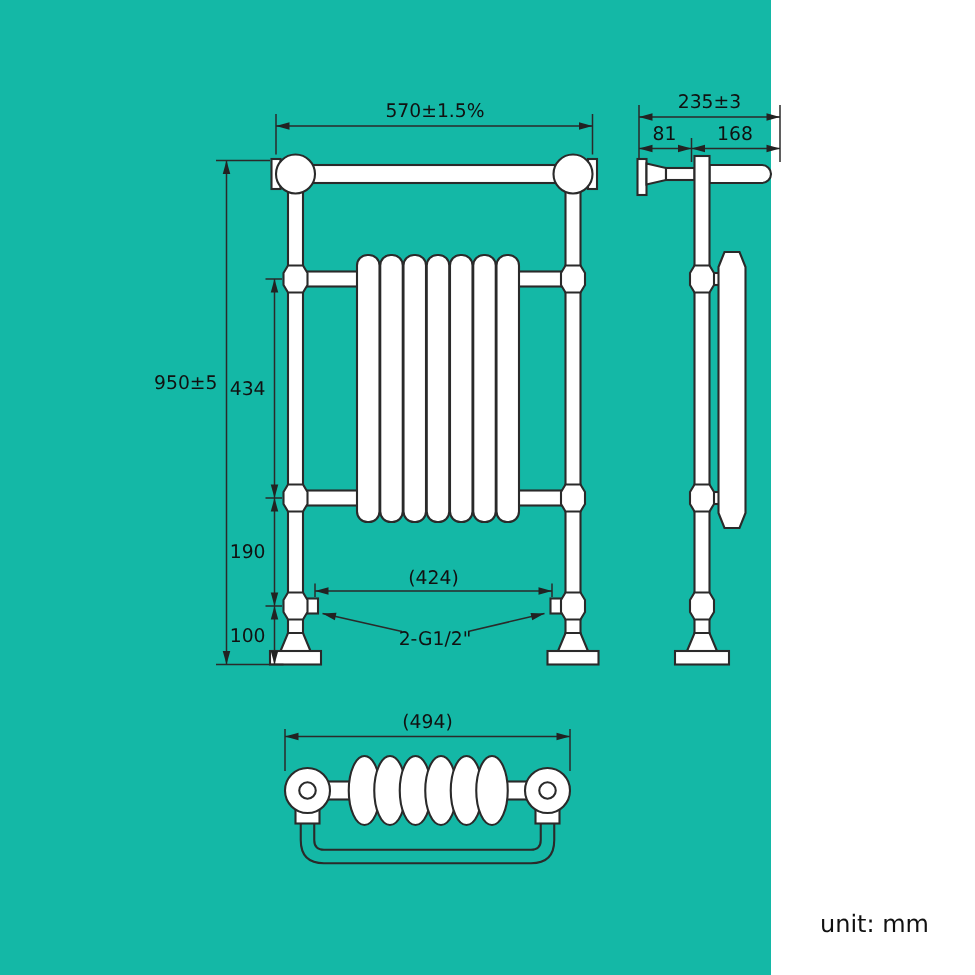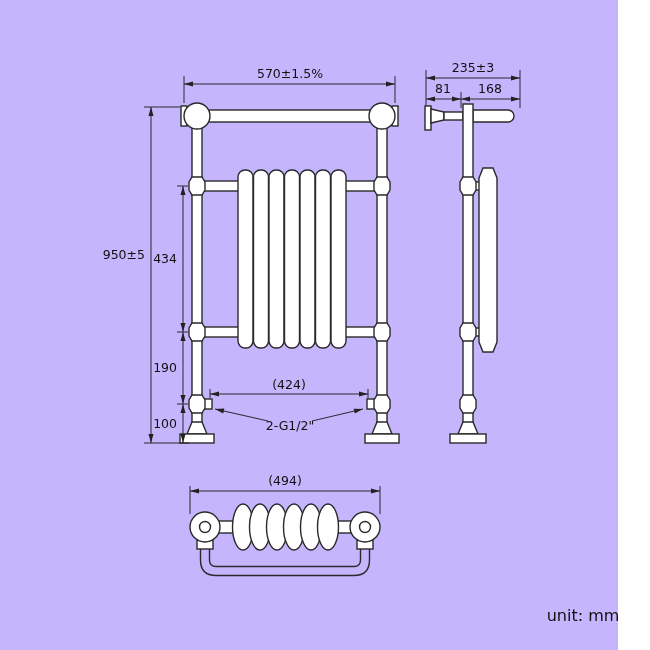--- a/index.html
+++ b/index.html
@@ -1,17 +1,17 @@
 <!DOCTYPE html>
 <html><head>
 <meta charset="utf-8">
 <style>
   html,body { margin:0; padding:0; background:#ffffff; }
   .canvas {
-    width:618px; height:650px; position:relative; background:#c4b5fd;
+    width:514px; height:650px; position:relative; background:#14b8a6;
     font-family:"DejaVu Sans", sans-serif;
   }
   svg { display:block; }
   .obj  { fill:#ffffff; stroke:#2a2a2a; stroke-width:1.4; }
   .objl { fill:none;    stroke:#2a2a2a; stroke-width:1.4; }
   .dim  { fill:none; stroke:#2a2a2a; stroke-width:1; }
   .dimtext { font-size:12.5px; fill:#111111; }
   .unittext { font-size:16px; fill:#111111; }
 </style>
 </head>

